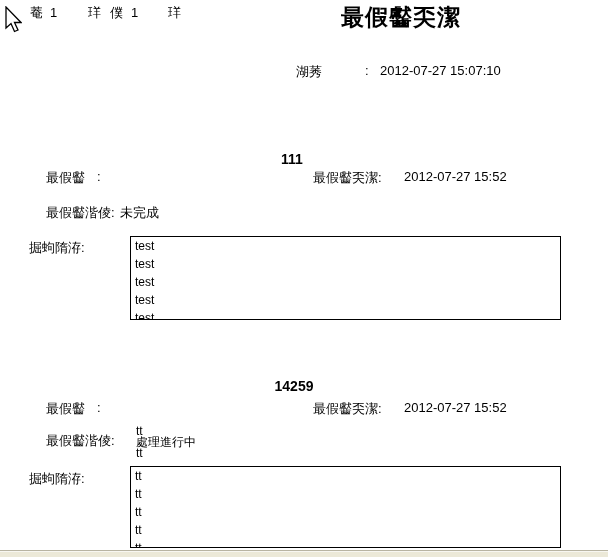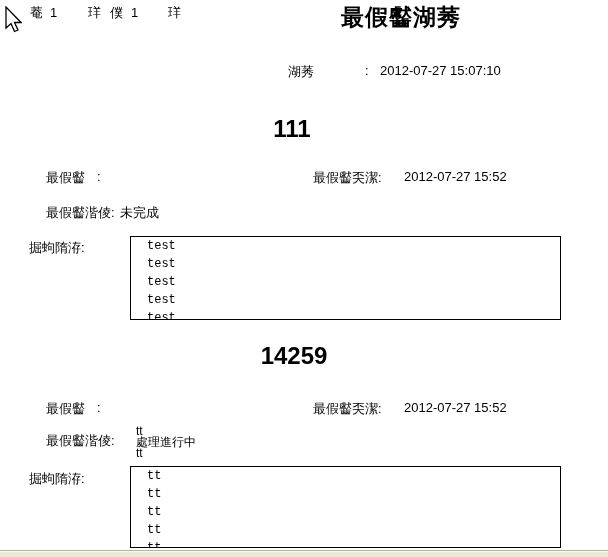--- a/index.html
+++ b/index.html
@@ -8,30 +8,30 @@
     background:#ffffff;color:#000000;
     font-family:"Liberation Sans",sans-serif;
   }
   .abs{position:absolute;white-space:nowrap;}
   .cjk{font-family:sans-serif;font-size:13px;}
   .lat{font-family:"Liberation Sans",sans-serif;font-size:13px;}
   .page-title{
     font-family:sans-serif;font-size:23px;font-weight:bold;letter-spacing:1px;
   }
   .sec-heading{
-    font-family:"Liberation Sans",sans-serif;font-size:24px;font-weight:bold;
-    width:220px;text-align:center;
+    font-family:"Liberation Sans",sans-serif;font-size:14px;font-weight:bold;
+    width:220px;text-align:center;margin-top:36px;
   }
   .box{
     position:absolute;left:130px;width:429px;
     border:1px solid #000000;overflow:hidden;background:#ffffff;
   }
   .box .bline{
-    font-family:Liberation Mono, monospace;font-size:12px;line-height:18px;
-    padding-left:4px;white-space:pre;margin-left:12px;
+    font-family:Liberation Sans, sans-serif;font-size:12px;line-height:18px;
+    padding-left:4px;white-space:pre;
   }
   .status-multi div{
     font-family:"Liberation Sans",sans-serif;font-size:12px;line-height:11px;
   }
   .status-multi div.cjkline{font-family:sans-serif;font-size:12px;line-height:11px;}
   .chrome-line{position:absolute;left:0;top:550px;width:608px;height:1px;background:#b8b4a2;}
   .chrome-band{position:absolute;left:0;top:551px;width:608px;height:6px;background:#ece9d8;border-top:1px solid #f8f7f1;}
   .cursor{position:absolute;left:4px;top:6px;}
 </style>
 </head>
@@ -43,24 +43,24 @@
 
 <div>
   <span class="abs cjk" style="left:30px;top:4px">菴</span>
   <span class="abs lat" style="left:50px;top:5px">1</span>
   <span class="abs cjk" style="left:88px;top:4px">珜</span>
   <span class="abs cjk" style="left:110px;top:4px">僕</span>
   <span class="abs lat" style="left:131px;top:5px">1</span>
   <span class="abs cjk" style="left:168px;top:4px">珜</span>
 </div>
 
-<div class="abs page-title" style="left:341px;top:2px">最假齾湖莠</div>
+<div class="abs page-title" style="left:341px;top:2px">最假齾奀潔</div>
 
 <div>
-  <span class="abs cjk" style="left:288px;top:63px">湖莠</span>
+  <span class="abs cjk" style="left:296px;top:63px">湖莠</span>
   <span class="abs lat" style="left:365px;top:63px">:</span>
   <span class="abs lat" style="left:380px;top:63px">2012-07-27 15:07:10</span>
 </div>
 
 <div>
   <div class="abs sec-heading" style="left:182px;top:115px">111</div>
 
   <span class="abs cjk" style="left:46px;top:169px">最假齾</span>
   <span class="abs lat" style="left:97px;top:169px">:</span>
   <span class="abs cjk" style="left:313px;top:169px">最假齾奀潔:</span>

